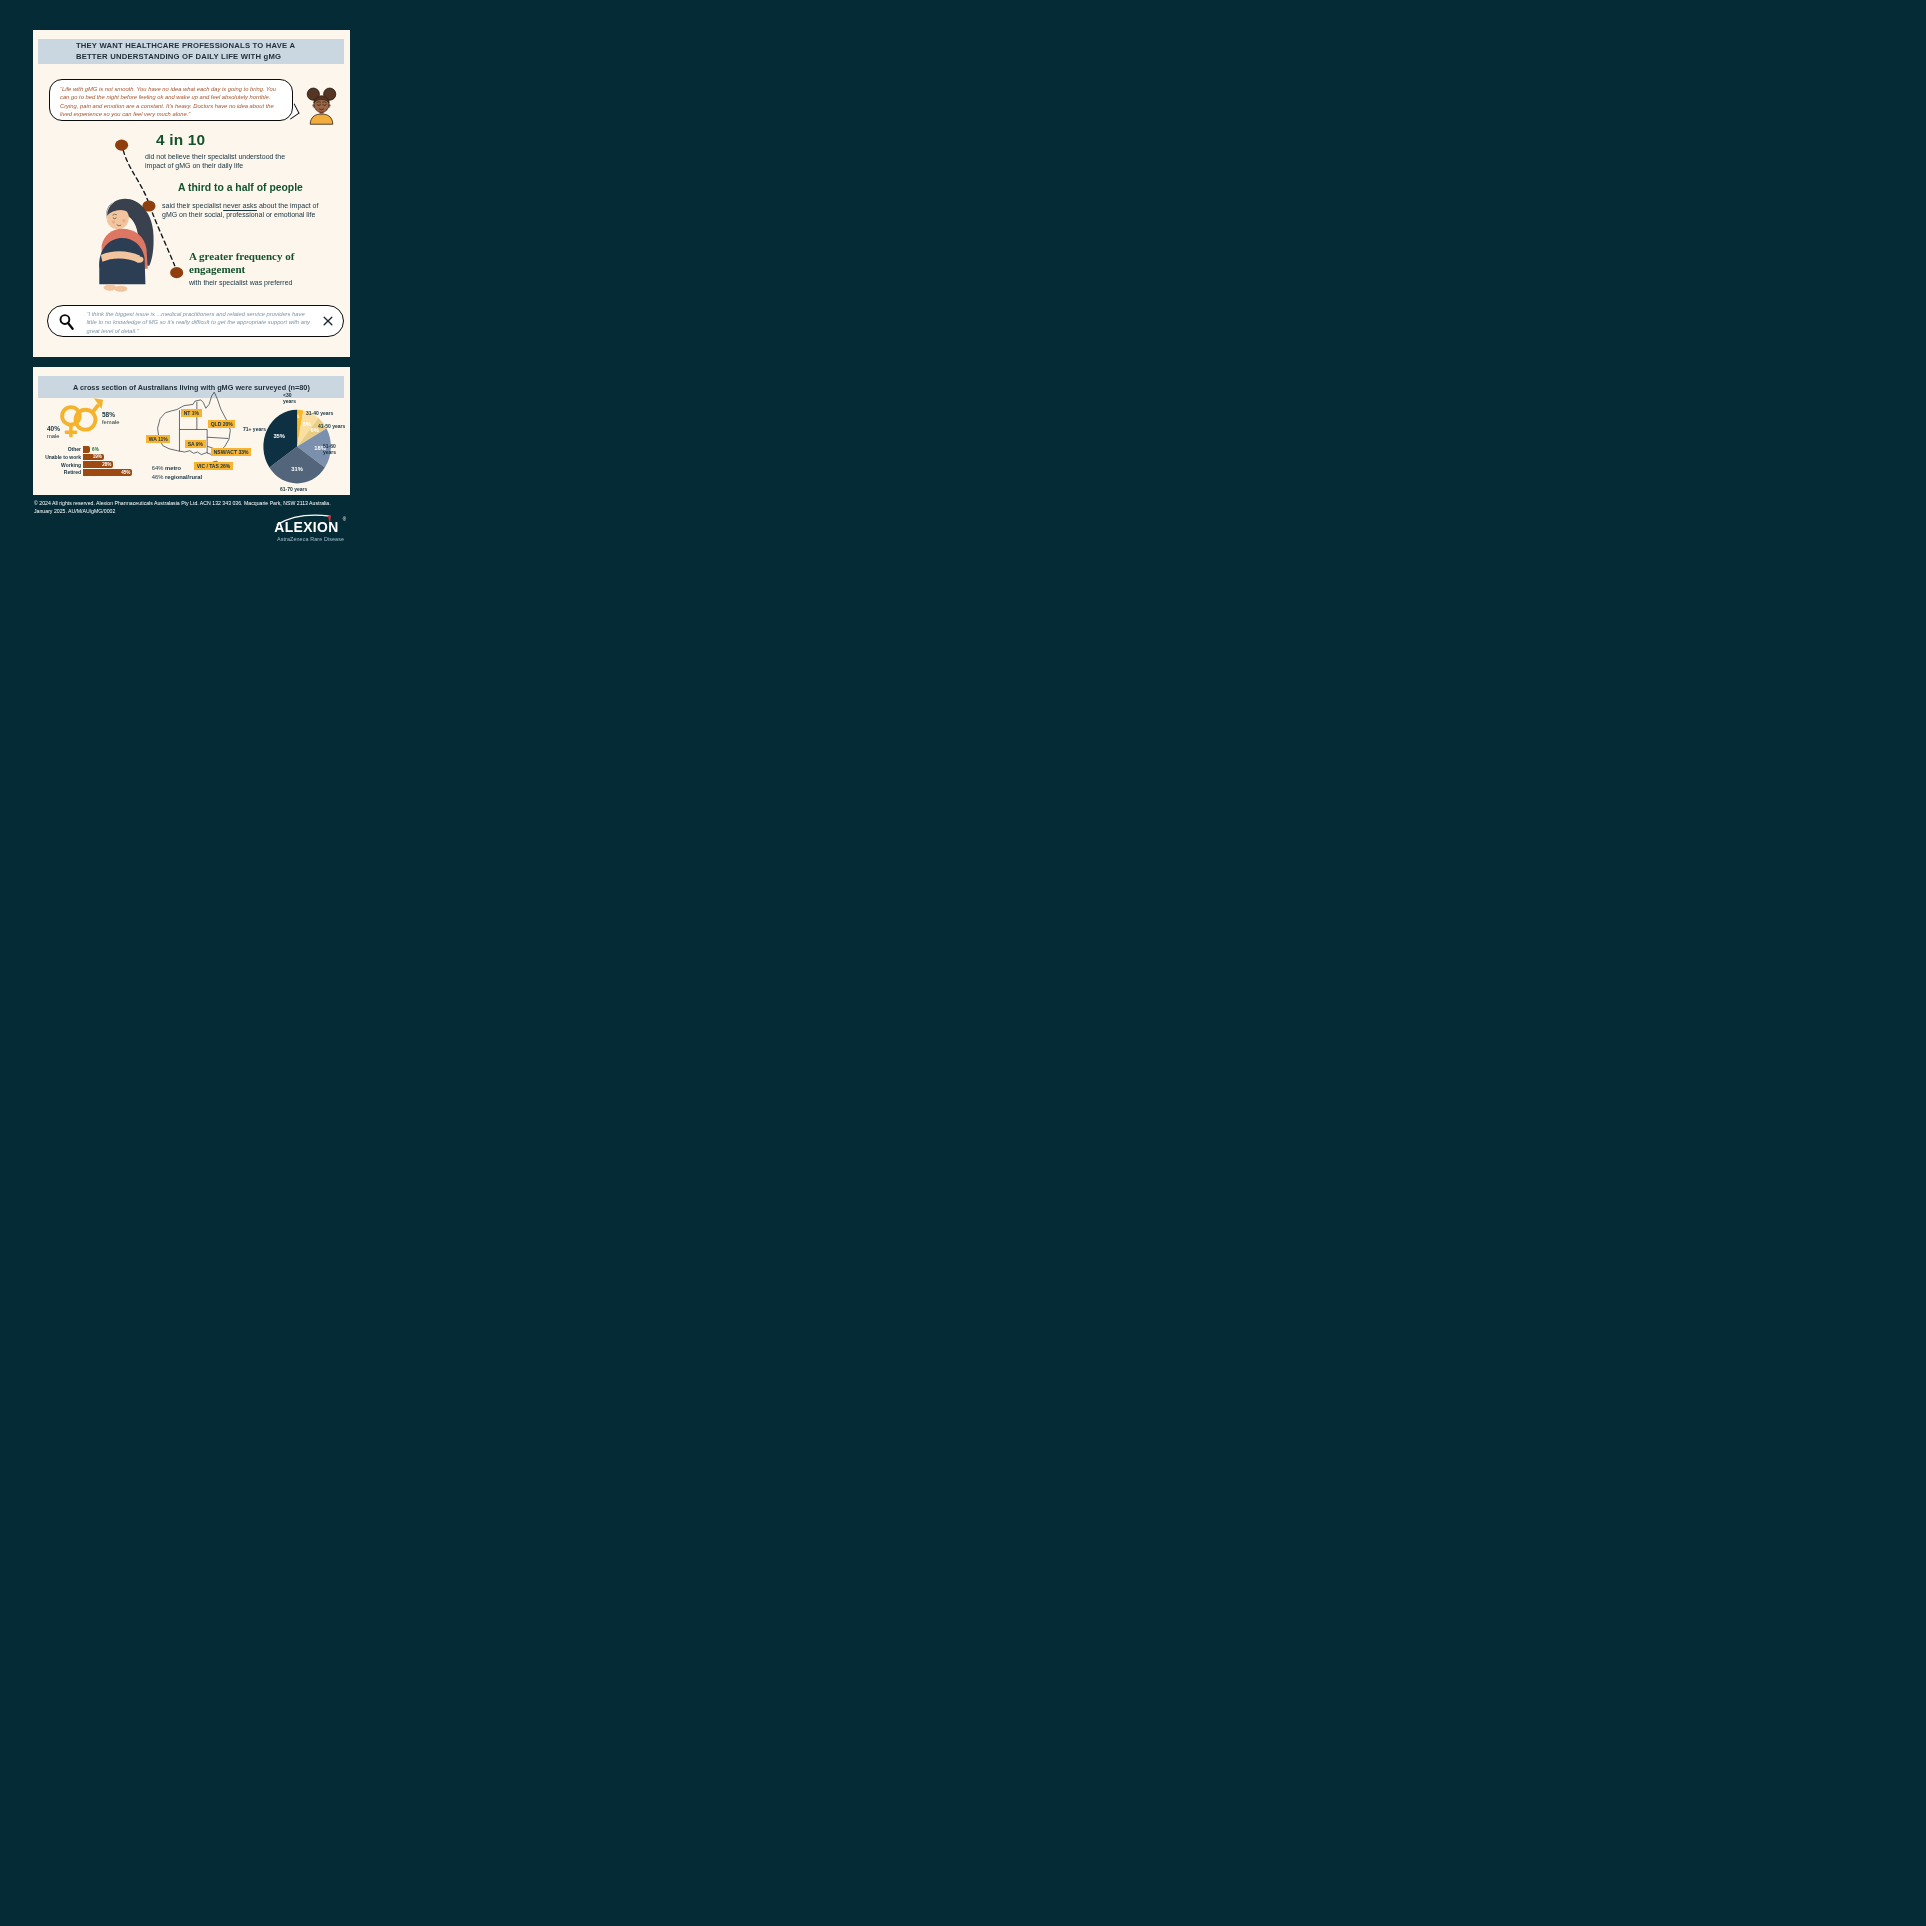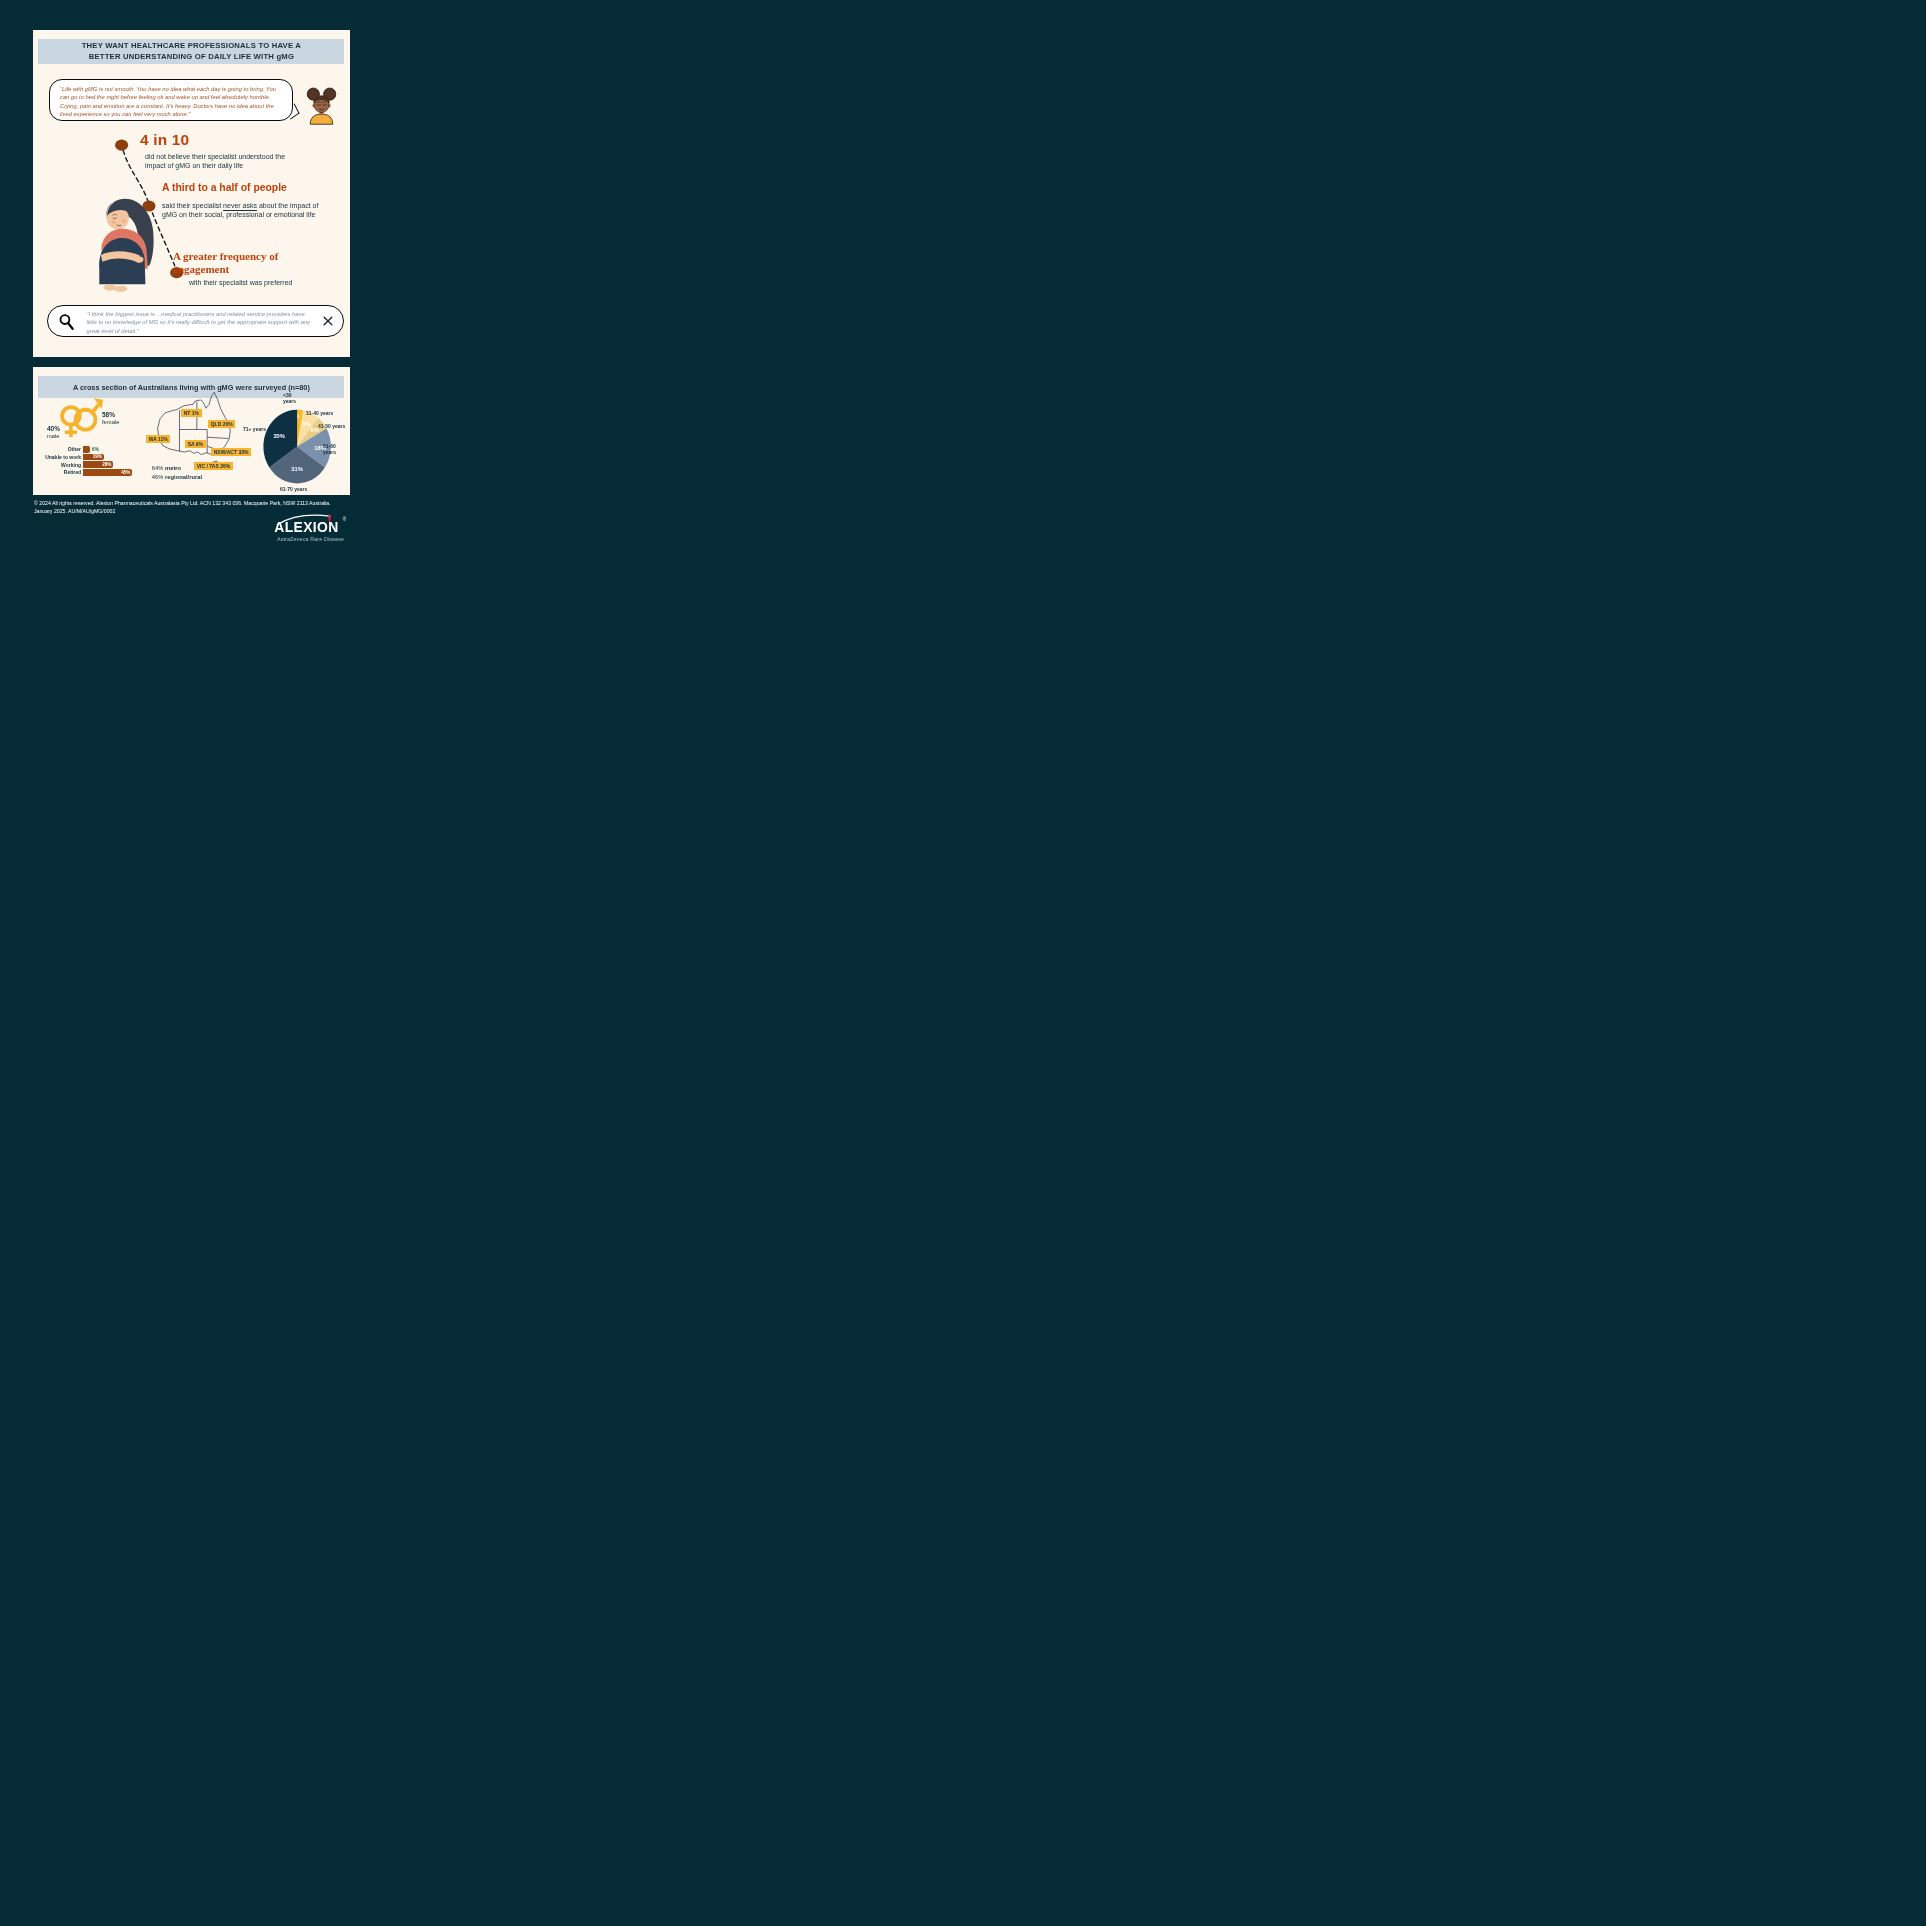--- a/index.html
+++ b/index.html
@@ -3,37 +3,37 @@
 <meta charset="utf-8">
 <style>
   html,body{margin:0;padding:0;background:#052B37;}
   .page{position:relative;width:387px;height:547px;background:#052B37;
         font-family:"Liberation Sans",sans-serif;overflow:hidden;}
   .panel{position:absolute;background:#FCF6ED;}
   .panel1{left:33px;top:30px;width:317px;height:327px;}
   .panel2{left:33px;top:367px;width:317px;height:128px;}
 
   .bar-header{position:absolute;left:5.4px;width:306px;background:#CAD6E0;color:#1F2E38;
-              font-weight:bold;display:flex;align-items:center;justify-content:center;text-align:center;}
+              font-weight:bold;display:flex;align-items:center;justify-content:center;}
   .h1bar{top:8.5px;height:25.4px;font-size:7.7px;letter-spacing:0.2px;}
   .h1bar .inner{max-width:231px;line-height:1.5;}
   .h2bar{top:9.2px;height:22px;font-size:7.3px;}
 
   .bubble{position:absolute;left:16px;top:49px;width:244px;height:42px;background:#fff;
           border:1.3px solid #0c0c0c;border-radius:13px;box-sizing:border-box;
           padding:5px 8.5px 0 10px;color:#A8532A;font-style:italic;font-size:5.8px;
           line-height:1.45;font-weight:500;z-index:2;}
   .bubble-tail{position:absolute;left:254px;top:76px;width:10px;height:10px;background:#fff;
           border-right:1.3px solid #0c0c0c;border-bottom:1.3px solid #0c0c0c;
           transform:rotate(-35deg) skewX(-8deg);z-index:1;}
   .avatar{position:absolute;left:270px;top:55px;width:37px;height:40px;}
 
   .timeline-svg{position:absolute;left:0;top:0;width:317px;height:327px;pointer-events:none;}
 
-  .stat-head{position:absolute;color:#c2410c;font-weight:800;}
+  .stat-head{position:absolute;color:#14532d;font-weight:800;margin-left:16px;}
   .stat-body{position:absolute;color:#16323F;font-size:7px;line-height:1.3;}
   .stat1-head{left:107px;top:101px;font-size:15.4px;letter-spacing:0.2px;}
   .stat1-body{left:112px;top:122px;width:154px;}
   .stat2-head{left:129px;top:152px;font-size:10.4px;}
   .stat2-body{left:129px;top:171px;width:157px;}
   .stat2-body .u{text-decoration:underline;text-decoration-thickness:1.2px;text-underline-offset:1.9px;}
   .stat3-head{left:140px;top:220px;font-size:11px;width:116px;line-height:1.22;font-family:Liberation Serif, serif;}
   .stat3-body{left:156px;top:248px;}
 
   .woman{position:absolute;left:44px;top:165px;width:103px;height:98px;}

